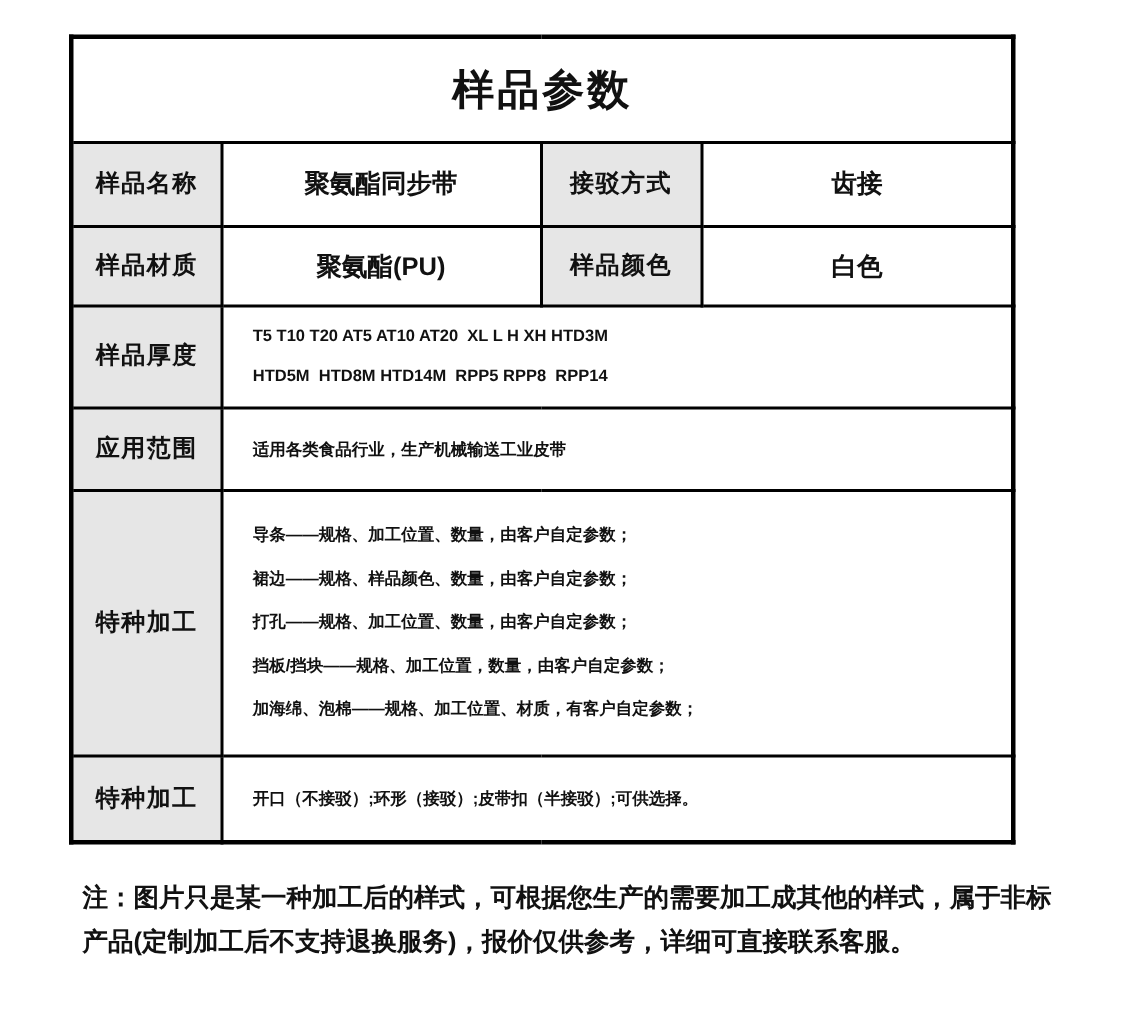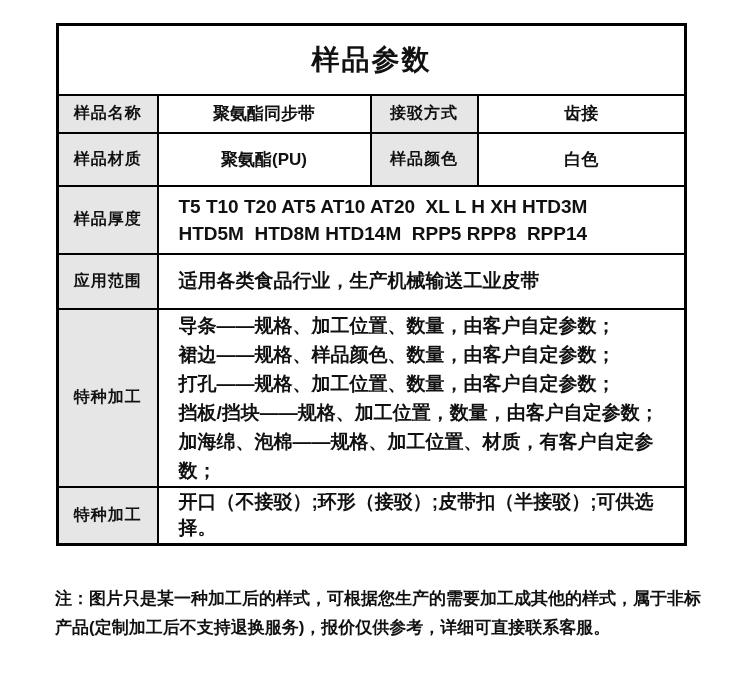--- a/index.html
+++ b/index.html
@@ -11,21 +11,21 @@
   }
   .page {
     position: relative;
     width: 750px;
     height: 679px;
     background: #ffffff;
     overflow: hidden;
   }
   table.spec {
     position: absolute;
-    left: 56px;
+    left: 46px;
     top: 23px;
     width: 628px;
     border-collapse: collapse;
     table-layout: fixed;
     border: 3px solid #000000;
   }
   table.spec td {
     border: 2px solid #000000;
     font-weight: bold;
     vertical-align: middle;
@@ -43,25 +43,25 @@
     text-align: center;
     font-size: 16px;
     letter-spacing: 1px;
   }
   td.val-c {
     text-align: center;
     font-size: 17px;
   }
   td.val-l {
     text-align: left;
-    font-size: 19px;
+    font-size: 11px;
     padding-left: 20px;
     padding-right: 8px;
   }
-  tr.r1 td { height: 38px; }
+  tr.r1 td { height: 56px; }
   tr.r2 td { height: 53px; }
   tr.r3 td { height: 68px; }
   tr.r4 td { height: 55px; }
   tr.r5 td { height: 177px; }
   tr.r6 td { height: 58px; }
   .pre-line { white-space: pre-wrap; line-height: 27px; }
   .proc-line { white-space: pre-wrap; line-height: 29px; }
   .note {
     position: absolute;
     left: 55px;

